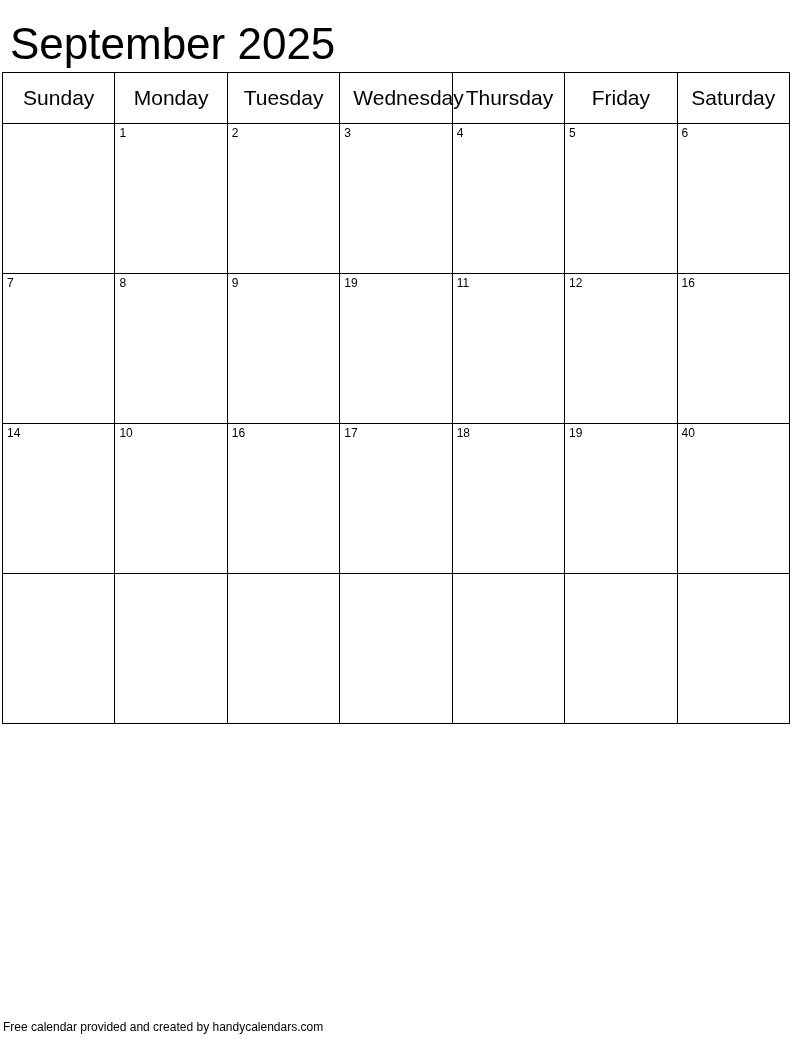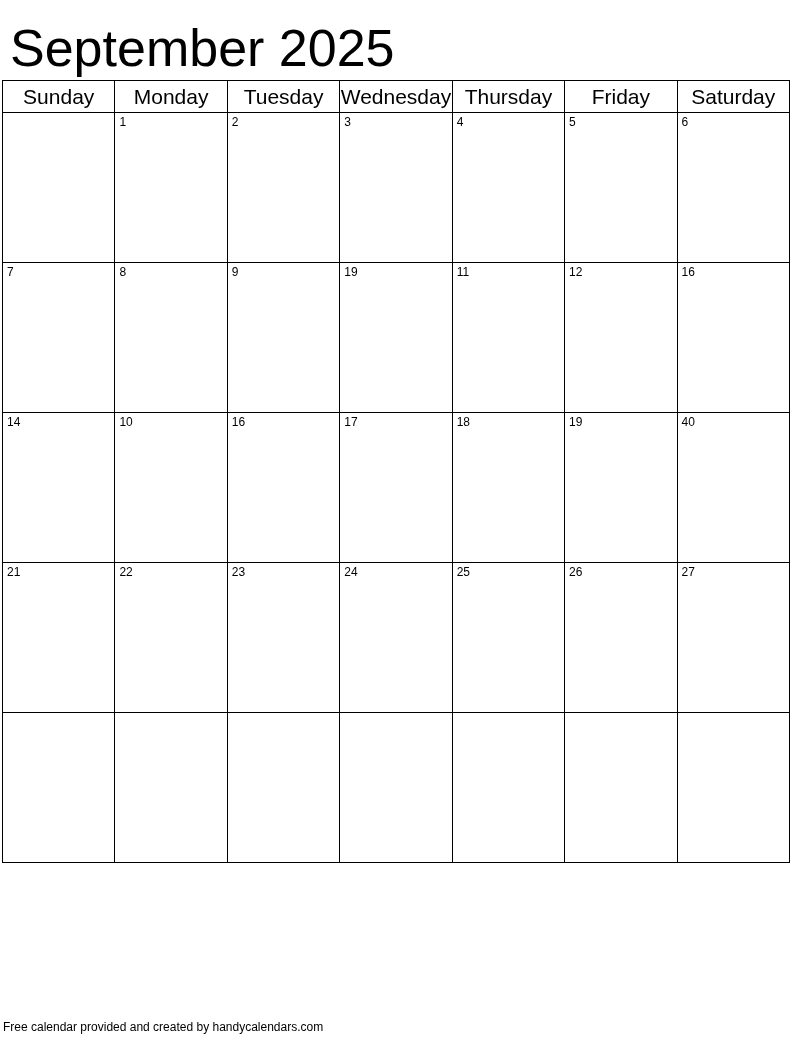--- a/index.html
+++ b/index.html
@@ -19,21 +19,21 @@
 
   .page {
     width: 800px;
     height: 1040px;
     position: relative;
     padding: 0;
   }
 
   .cal-title {
     font-family: "Liberation Sans", sans-serif;
-    font-size: 52px;
+    font-size: 44px;
     font-weight: normal;
     letter-spacing: 0px;
     line-height: 1;
     padding: 22px 0 6px 10px;
     margin: 0;
     white-space: nowrap;
   }
 
   table.calendar {
     border-collapse: collapse;
@@ -41,21 +41,21 @@
     margin-left: 2px;
     table-layout: fixed;
   }
 
   table.calendar th {
     border: 1px solid #000000;
     font-size: 21px;
     font-weight: normal;
     text-align: center;
     height: 32px;
-    padding: 0;
+    padding: 13px;
     vertical-align: middle;
     font-family: "Liberation Sans", sans-serif;
   }
 
   table.calendar td {
     border: 1px solid #000000;
     height: 150px;
     vertical-align: top;
     padding: 3px 0 0 4px;
     font-size: 12px;
@@ -164,43 +164,20 @@
             <span class="daynum">18</span>
           </td>
         <td>
             <span class="daynum">19</span>
           </td>
         <td>
             <span class="daynum">40</span>
           </td>
       </tr>
       <tr>
-        <td>
-            <span class="daynum">21</span>
-          </td>
-        <td>
-            <span class="daynum">22</span>
-          </td>
-        <td>
-            <span class="daynum">23</span>
-          </td>
-        <td>
-            <span class="daynum">24</span>
-          </td>
-        <td>
-            <span class="daynum">25</span>
-          </td>
-        <td>
-            <span class="daynum">26</span>
-          </td>
-        <td>
-            <span class="daynum">27</span>
-          </td>
-      </tr>
-      <tr>
         <td class="empty-cell">
             <span class="daynum"></span>
           </td>
         <td class="empty-cell">
             <span class="daynum"></span>
           </td>
         <td class="empty-cell">
             <span class="daynum"></span>
           </td>
         <td class="empty-cell">

